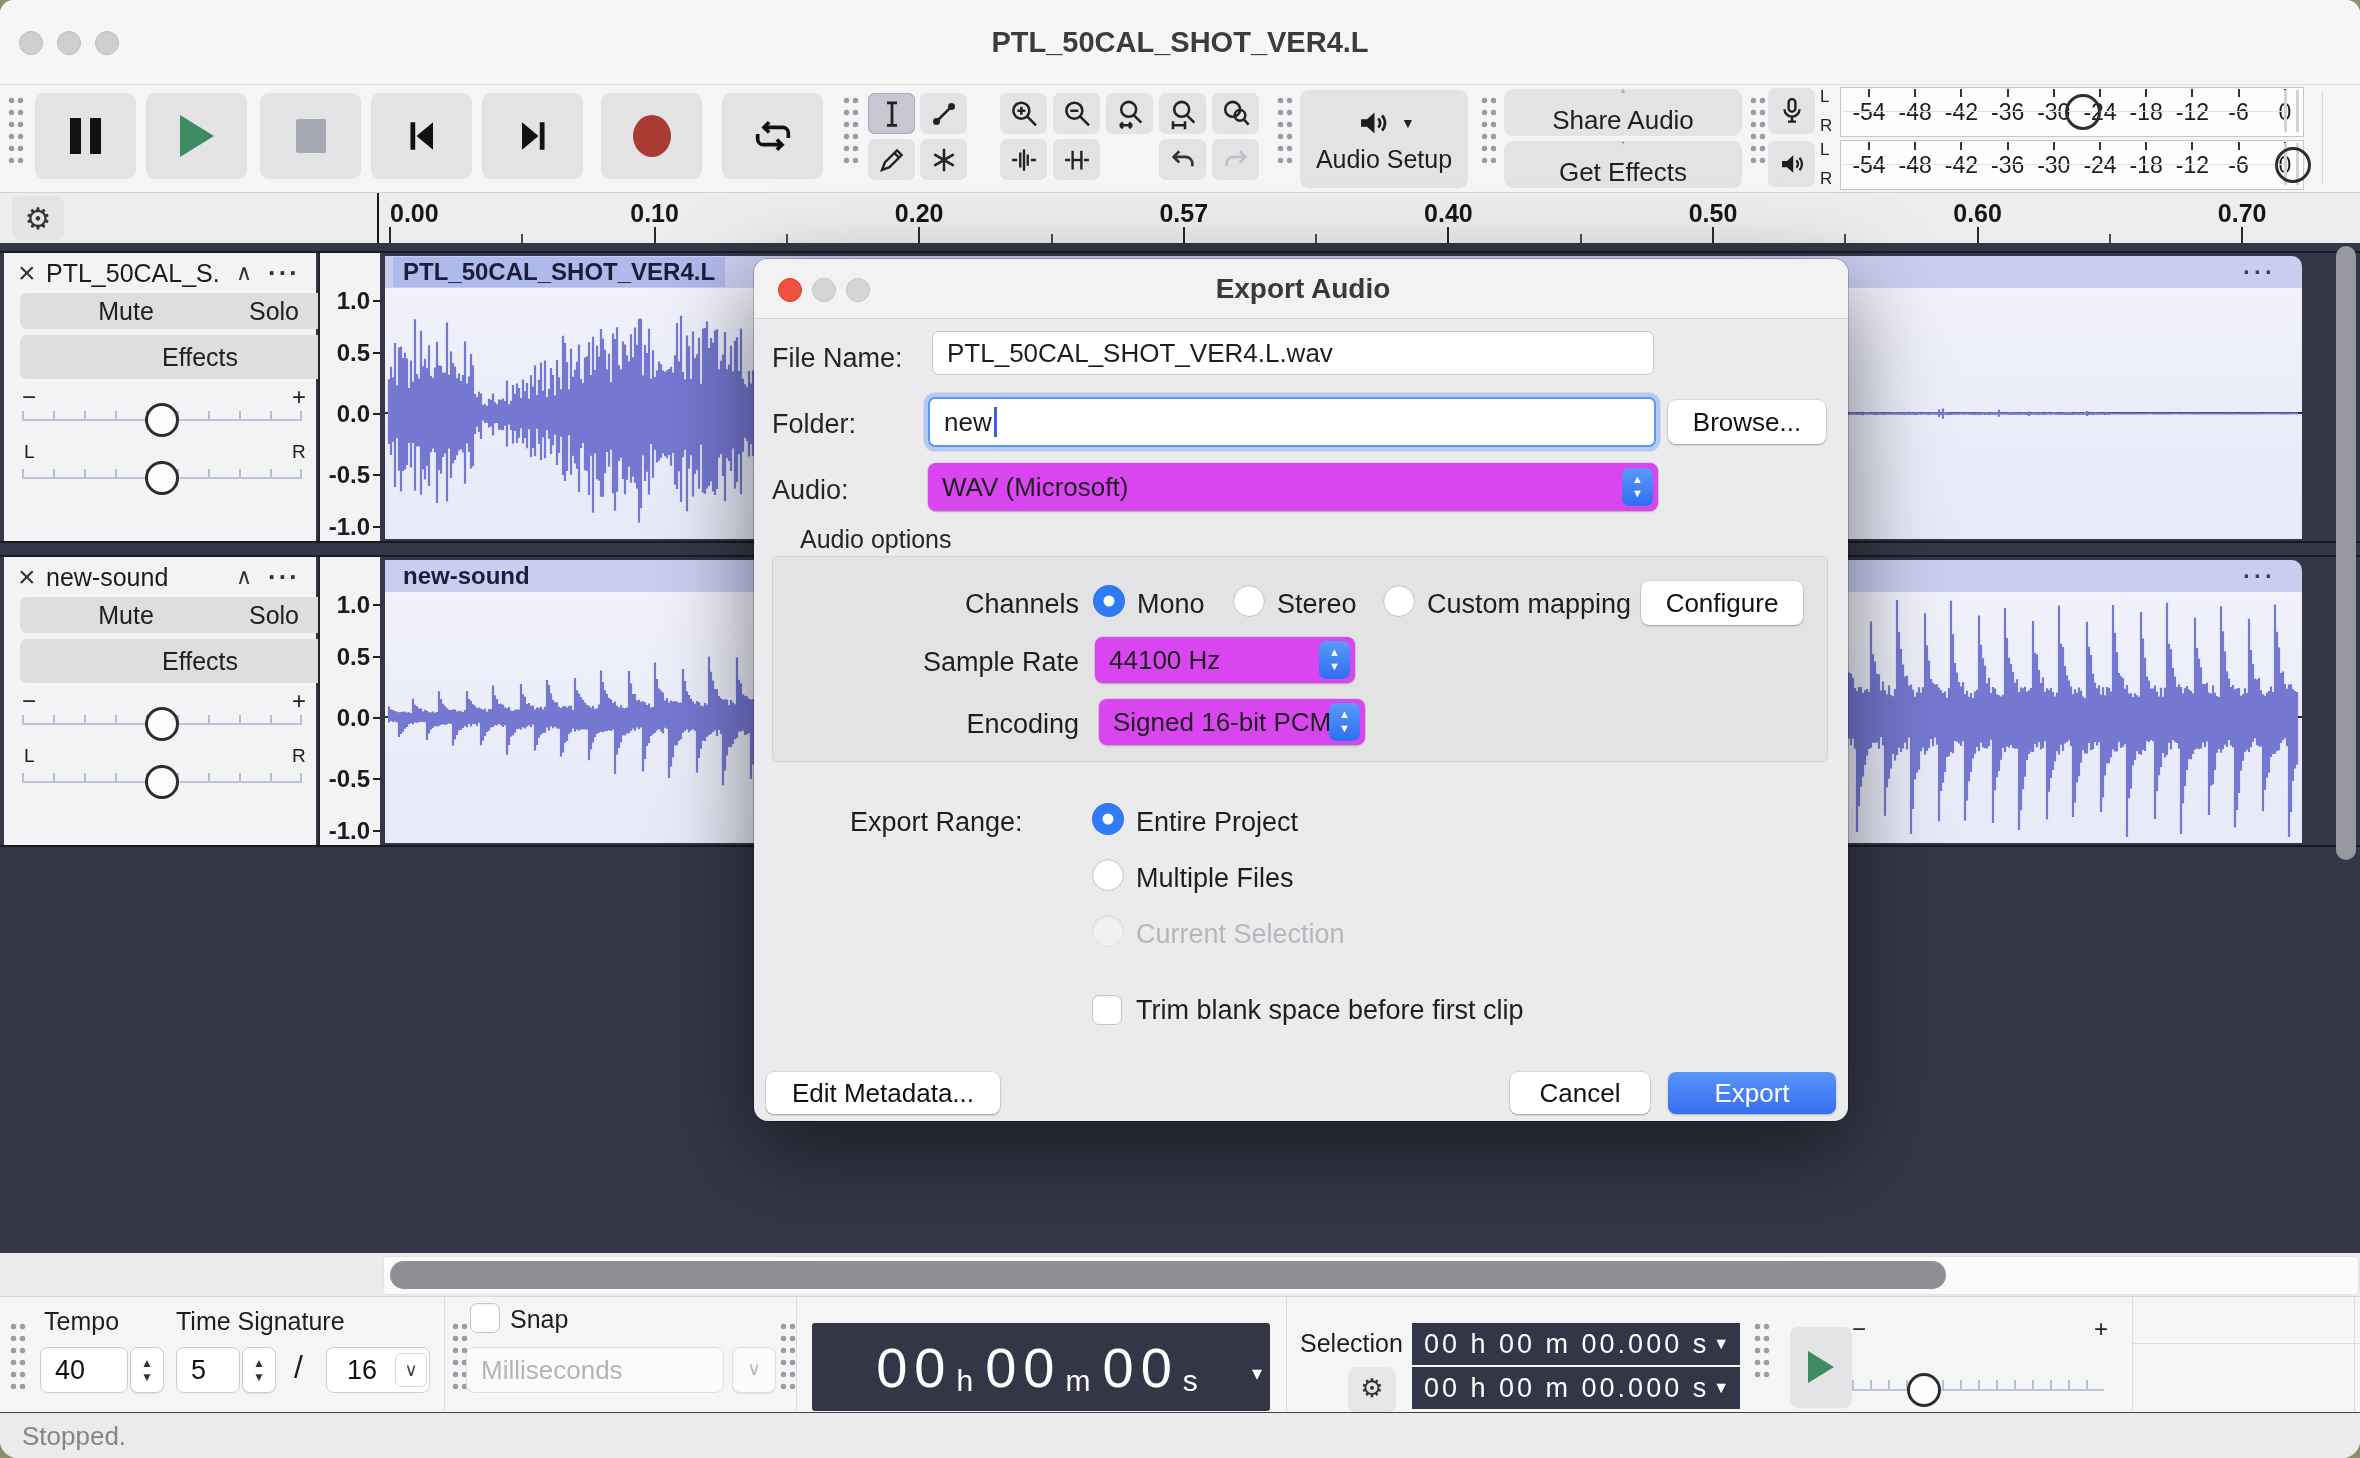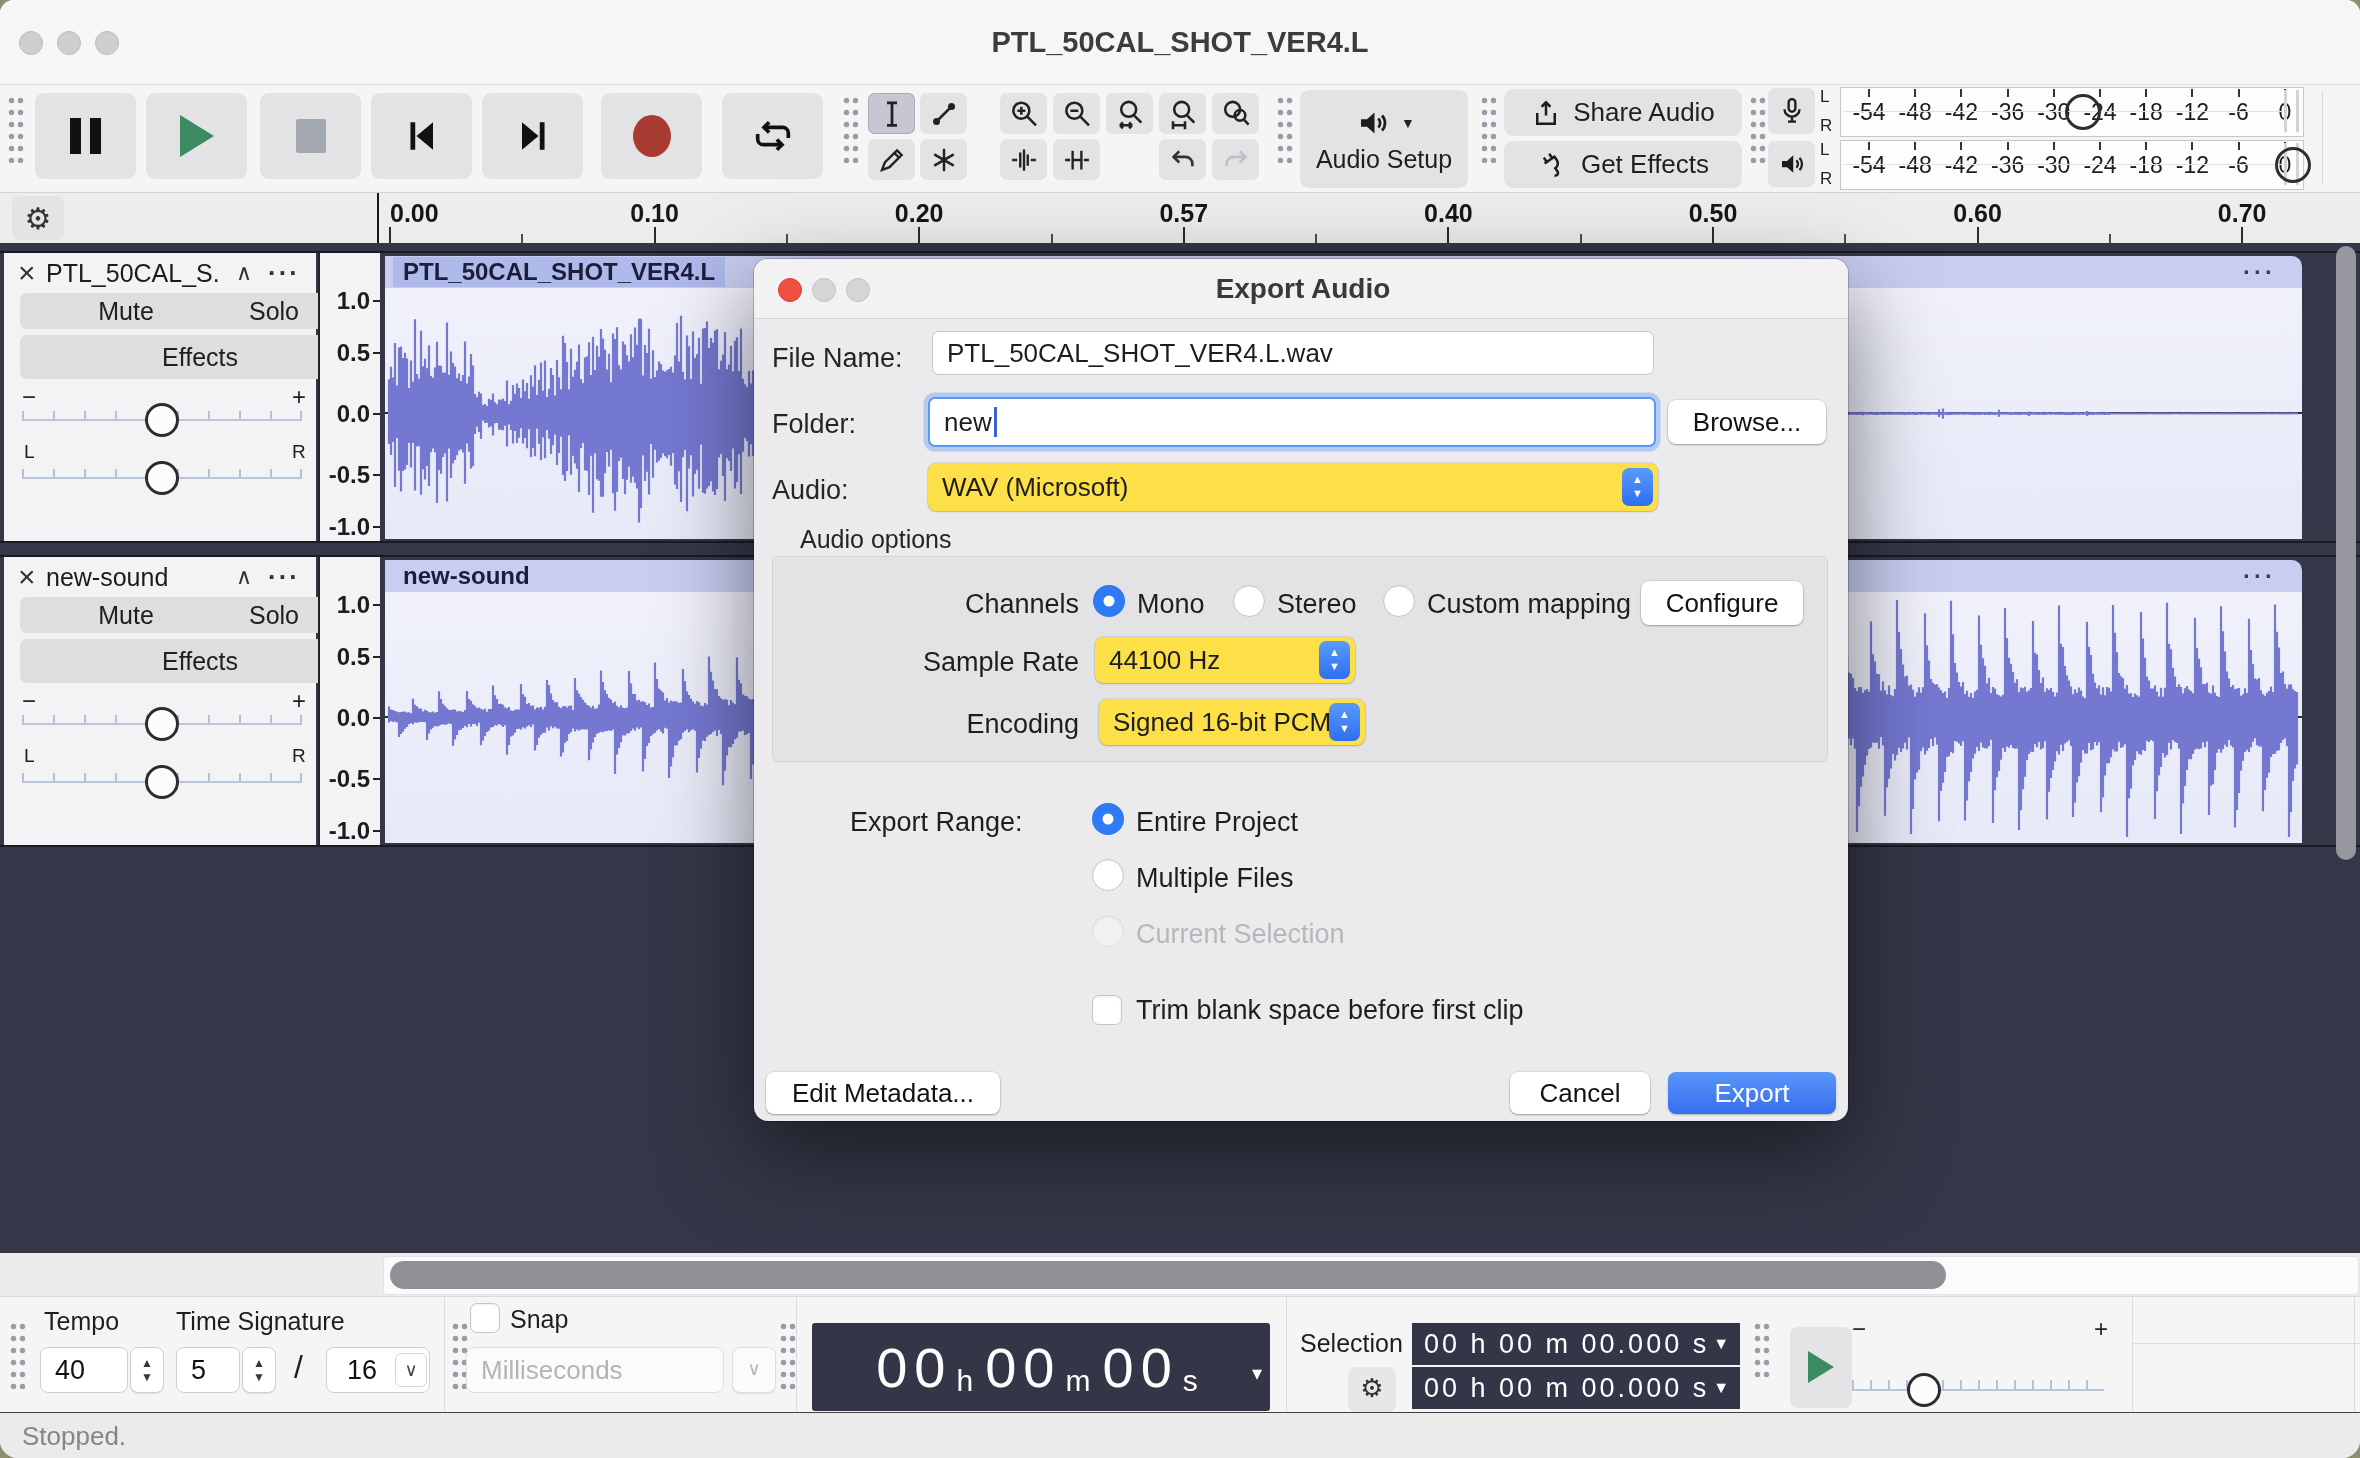--- a/index.html
+++ b/index.html
@@ -9,21 +9,21 @@
   
   #titlebar{position:absolute;left:0;top:0;width:2360px;height:84px;background:#f6f6f7;border-bottom:1px solid #dcdcde;}
   .light{position:absolute;top:31px;width:22px;height:22px;border-radius:50%;background:#cfcfd1;border:1px solid #bcbcbe;}
   #win-title{position:absolute;left:0;right:0;top:0;height:84px;display:flex;align-items:center;justify-content:center;font-size:29px;font-weight:bold;color:#3c3c3e;}
   
   #toolbar{position:absolute;left:0;top:85px;width:2360px;height:107px;background:#f5f5f6;border-bottom:1px solid #d2d2d4;}
   .grip{position:absolute;width:17px;height:66px;top:12px;background-image:radial-gradient(circle at 3.5px 3.5px,#9a9aa8 2.4px,transparent 3.2px);background-size:9px 12px;background-position:0 0;}
   .tbtn{position:absolute;top:8px;width:101px;height:86px;background:#e3e3e6;border-radius:9px;display:flex;align-items:center;justify-content:center;}
   .tool{position:absolute;width:47px;height:41px;background:#e3e3e6;border-radius:7px;display:flex;align-items:center;justify-content:center;}
   .tool.sel{background:#c7c7d2;box-shadow:inset 0 0 0 1px #a9a9bb;}
-  .bigbtn{position:absolute;background:#e3e3e6;border-radius:9px;display:flex;align-items:center;justify-content:center;color:#1f1f21;}
+  .bigbtn{position:absolute;background:#e3e3e6;border-radius:9px;display:flex;align-items:center;justify-content:center;color:#1f1f21;flex-direction:column;}
   .vsep{position:absolute;top:6px;width:1px;height:94px;background:#dadadc;}
   .meterbox{position:absolute;left:72px;top:0;width:462px;height:48px;background:#fdfdfd;border:1px solid #c6c6ca;}
   .meter{position:absolute;left:1768px;height:49px;}
   .mbtn{position:absolute;left:0;top:1px;width:47px;height:46px;background:#e3e3e6;border-radius:7px;display:flex;align-items:center;justify-content:center;}
   .mlr{position:absolute;left:52px;top:1px;width:16px;height:46px;font-size:17px;color:#222;display:flex;flex-direction:column;justify-content:space-between;line-height:1;}
   .mscale{position:absolute;inset:0;}
   .mscale span{position:absolute;top:11px;transform:translateX(-50%);font-size:23px;color:#1c1c1e;}
   .mscale i{position:absolute;top:1px;width:2px;height:8px;background:#333;transform:translateX(-50%);}
   .mscale::after{content:"";position:absolute;left:2px;right:16px;top:23px;height:1px;background:#e2e2e4;}
   .mbars{position:absolute;right:4px;top:2px;width:9px;height:42px;border-left:3px solid #d3d3d7;border-right:3px solid #d3d3d7;}
@@ -86,21 +86,21 @@
   
   #dialog{position:absolute;left:754px;top:259px;width:1094px;height:862px;background:#ebebed;border-radius:14px;box-shadow:0 30px 90px rgba(0,0,0,.5),0 0 0 1px rgba(0,0,0,.2);}
   #dtitlebar{position:absolute;left:0;top:0;width:100%;height:59px;background:#f2f2f3;border-bottom:1px solid #d7d7d9;border-radius:14px 14px 0 0;}
   #dtitle{position:absolute;left:4px;right:0;top:0;height:59px;display:flex;align-items:center;justify-content:center;font-size:28px;font-weight:bold;color:#39393b;}
   .dlight{position:absolute;top:19px;width:22px;height:22px;border-radius:50%;}
   .dlabel{position:absolute;font-size:27px;color:#252527;}
   .dfield{position:absolute;background:#fff;border:1px solid #c8c8cc;border-radius:7px;font-size:26px;color:#1d1d1f;display:flex;align-items:center;padding:0 14px;box-sizing:border-box;}
   .dfield.focus{border:2.5px solid #5b96f7;box-shadow:0 0 0 4.5px rgba(100,153,246,.4);}
   .caret{display:inline-block;width:3px;height:30px;background:#3a62d9;margin-left:2px;}
   .wbtn{position:absolute;background:#fff;border-radius:8px;box-shadow:0 1px 2px rgba(0,0,0,.3),0 0 0 0.5px rgba(0,0,0,.12);display:flex;align-items:center;justify-content:center;font-size:26px;color:#111;}
-  .dselect{position:absolute;background:#fde047;border-radius:8px;box-shadow:0 1px 2px rgba(0,0,0,.2),0 0 0 0.5px rgba(0,0,0,.15);font-size:26px;color:#1d1d1f;display:flex;align-items:center;padding:0 14px;box-sizing:border-box;}
+  .dselect{position:absolute;background:#d946ef;border-radius:8px;box-shadow:0 1px 2px rgba(0,0,0,.2),0 0 0 0.5px rgba(0,0,0,.15);font-size:26px;color:#1d1d1f;display:flex;align-items:center;padding:0 14px;box-sizing:border-box;}
   .dstep{position:absolute;right:5px;width:31px;height:38px;top:50%;transform:translateY(-50%);background:linear-gradient(#599af9,#2f6ef1);border-radius:7px;display:flex;flex-direction:column;align-items:center;justify-content:center;color:#fff;font-size:11px;line-height:1.25;}
   .groupbox{position:absolute;left:18px;top:297px;width:1054px;height:204px;background:#e3e3e5;border:1px solid #d2d2d4;border-radius:6px;}
   .radio{position:absolute;width:32px;height:32px;border-radius:50%;background:#fff;border:1px solid #c6c6ca;box-sizing:border-box;box-shadow:inset 0 1px 2px rgba(0,0,0,.08);}
   .radio.on{background:#2f7bf6;border:none;}
   .radio.on::after{content:"";position:absolute;left:50%;top:50%;width:11px;height:11px;background:#fff;border-radius:50%;transform:translate(-50%,-50%);}
   .radio.dis{background:#f1f1f2;border:1px solid #dededf;}
   .rlabel{position:absolute;font-size:27px;color:#1e1e20;}
   .rlabel.dis{color:#b7b7bb;}
   .checkbox{position:absolute;width:30px;height:30px;background:#fff;border:1px solid #c6c6ca;border-radius:7px;box-sizing:border-box;box-shadow:inset 0 1px 2px rgba(0,0,0,.08);}
   .exportbtn{position:absolute;background:linear-gradient(#5a95f9,#366ef0);border-radius:8px;color:#fff;font-size:26px;display:flex;align-items:center;justify-content:center;box-shadow:0 1px 2px rgba(0,0,0,.25);}

